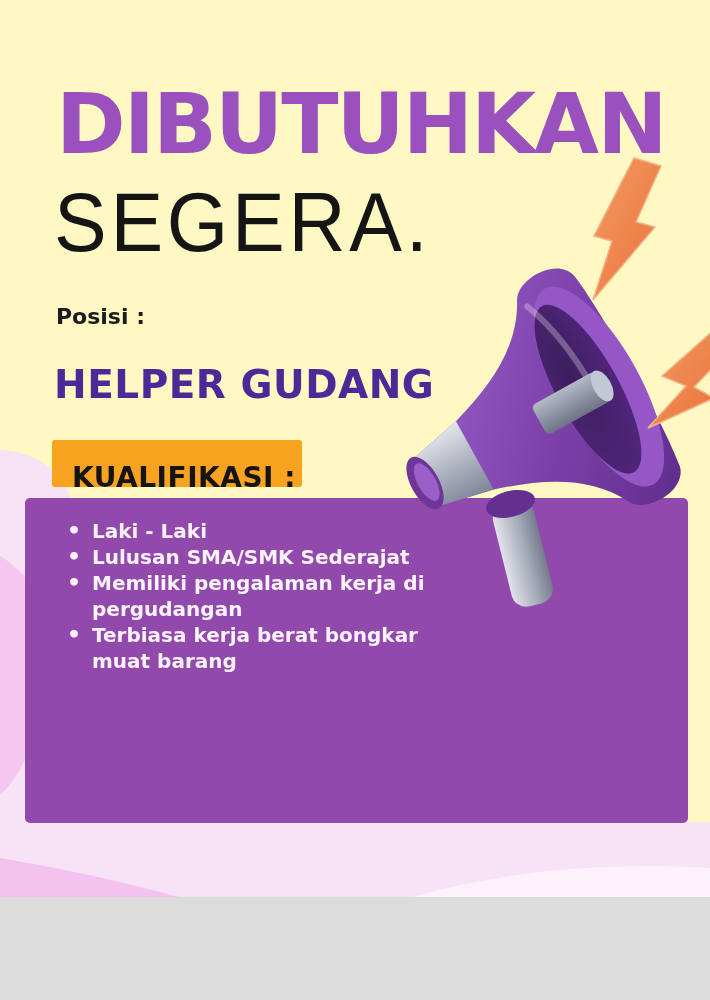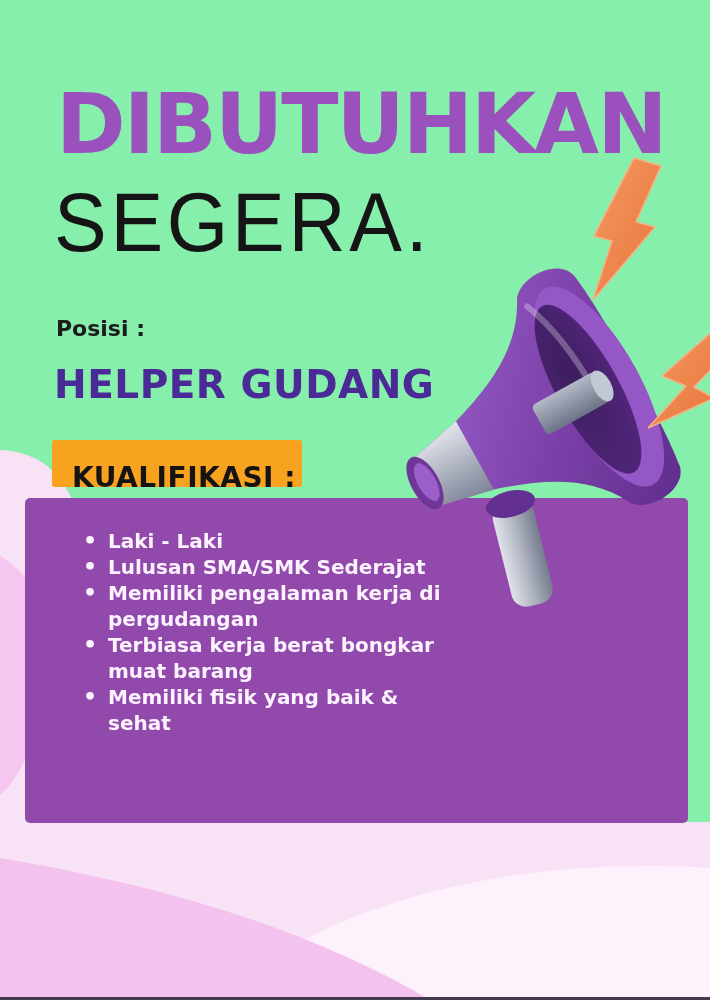--- a/index.html
+++ b/index.html
@@ -1,51 +1,51 @@
 <!DOCTYPE html>
 <html style="--headline-purple: #9a51bd; --headline-dark: #151515; --position-purple: #4a2a96; --accent-orange: #f8a31f; --card-purple: #9149ac; --card-text: #fdf3ff; --text-dark: #1c1c1e; --bolt-orange: #ee8049; --pink-pale: #f8e2f5; --pink-light: #fdf1fb; --pink-medium: #f4c2ef; --bottom-edge: #453a4e;"><head>
 <meta charset="utf-8">
 <style>
   html,body{margin:0;padding:0;background:#dcdcdc;}
   .poster{
-    position:relative;width:710px;height:1000px;margin:0 auto;
-    background:#86efac;overflow:hidden;
+    position:relative;width:710px;height:897px;margin:0 auto;
+    background:#fef9c3;overflow:hidden;
     font-family:"DejaVu Sans","Liberation Sans",sans-serif;
   }
   .abs{position:absolute;}
   
   .headline-1{
     left:56px;top:82px;font-size:84px;line-height:1;font-weight:800;
     letter-spacing:-2px;color:var(--headline-purple);white-space:nowrap;
   }
   .headline-2{
     left:54px;top:180px;font-size:84px;line-height:1;font-weight:300;
     font-family:"Liberation Sans",sans-serif;letter-spacing:4px;
     color:var(--headline-dark);white-space:nowrap;
     transform:scaleX(0.94);transform-origin:left top;
   }
   
-  .posisi-label{left:56px;top:316px;font-size:22px;font-weight:700;color:var(--text-dark);}
+  .posisi-label{left:56px;top:304px;font-size:22px;font-weight:700;color:var(--text-dark);}
   .position-value{
     left:54px;top:362px;font-size:39px;font-weight:800;color:var(--position-purple);
     letter-spacing:0.5px;white-space:nowrap;
   }
   
   .qual-header{
     left:52px;top:440px;width:250px;height:47px;background:var(--accent-orange);
     border-radius:3px;display:flex;align-items:center;padding-left:20px;box-sizing:border-box;
   }
   .qual-header span{font-size:28px;font-weight:800;color:#161313;letter-spacing:0.5px;white-space:nowrap;margin-top:28px;}
   
   .qual-card{
     left:25px;top:498px;width:663px;height:325px;background:var(--card-purple);
     border-radius:5px;
   }
   .qual-card ul{
-    margin:16px;padding:14px 0 0 40px;list-style:none;width:360px;
+    margin:0;padding:20px 0 0 40px;list-style:none;width:360px;
   }
   .qual-card li{
     position:relative;padding-left:27px;margin:0;
     font-size:20px;line-height:26px;font-weight:600;color:var(--card-text);
     white-space:pre-line;
   }
   .qual-card li::before{
     content:"\2022";position:absolute;left:2px;top:0;font-size:22px;color:var(--card-text);
   }
   
@@ -71,22 +71,20 @@
   <div class="abs headline-2">SEGERA.</div>
 
   <div class="abs qual-card">
     <ul>
         <li>Laki - Laki</li>
         <li>Lulusan SMA/SMK Sederajat</li>
         <li>Memiliki pengalaman kerja di
 pergudangan</li>
         <li>Terbiasa kerja berat bongkar
 muat barang</li>
-        <li>Memiliki fisik yang baik &amp;
-sehat</li>
       </ul>
   </div>
 
   <svg class="abs" style="left:360px;top:252px" width="335" height="365" viewBox="0 0 335 365">
     <defs>
       <linearGradient id="gradBell" x1="0" y1="0" x2="1" y2="1">
         <stop offset="0" stop-color="#a368d3"></stop>
         <stop offset="0.55" stop-color="#7e42ab"></stop>
         <stop offset="1" stop-color="#5e2c8c"></stop>
       </linearGradient>

